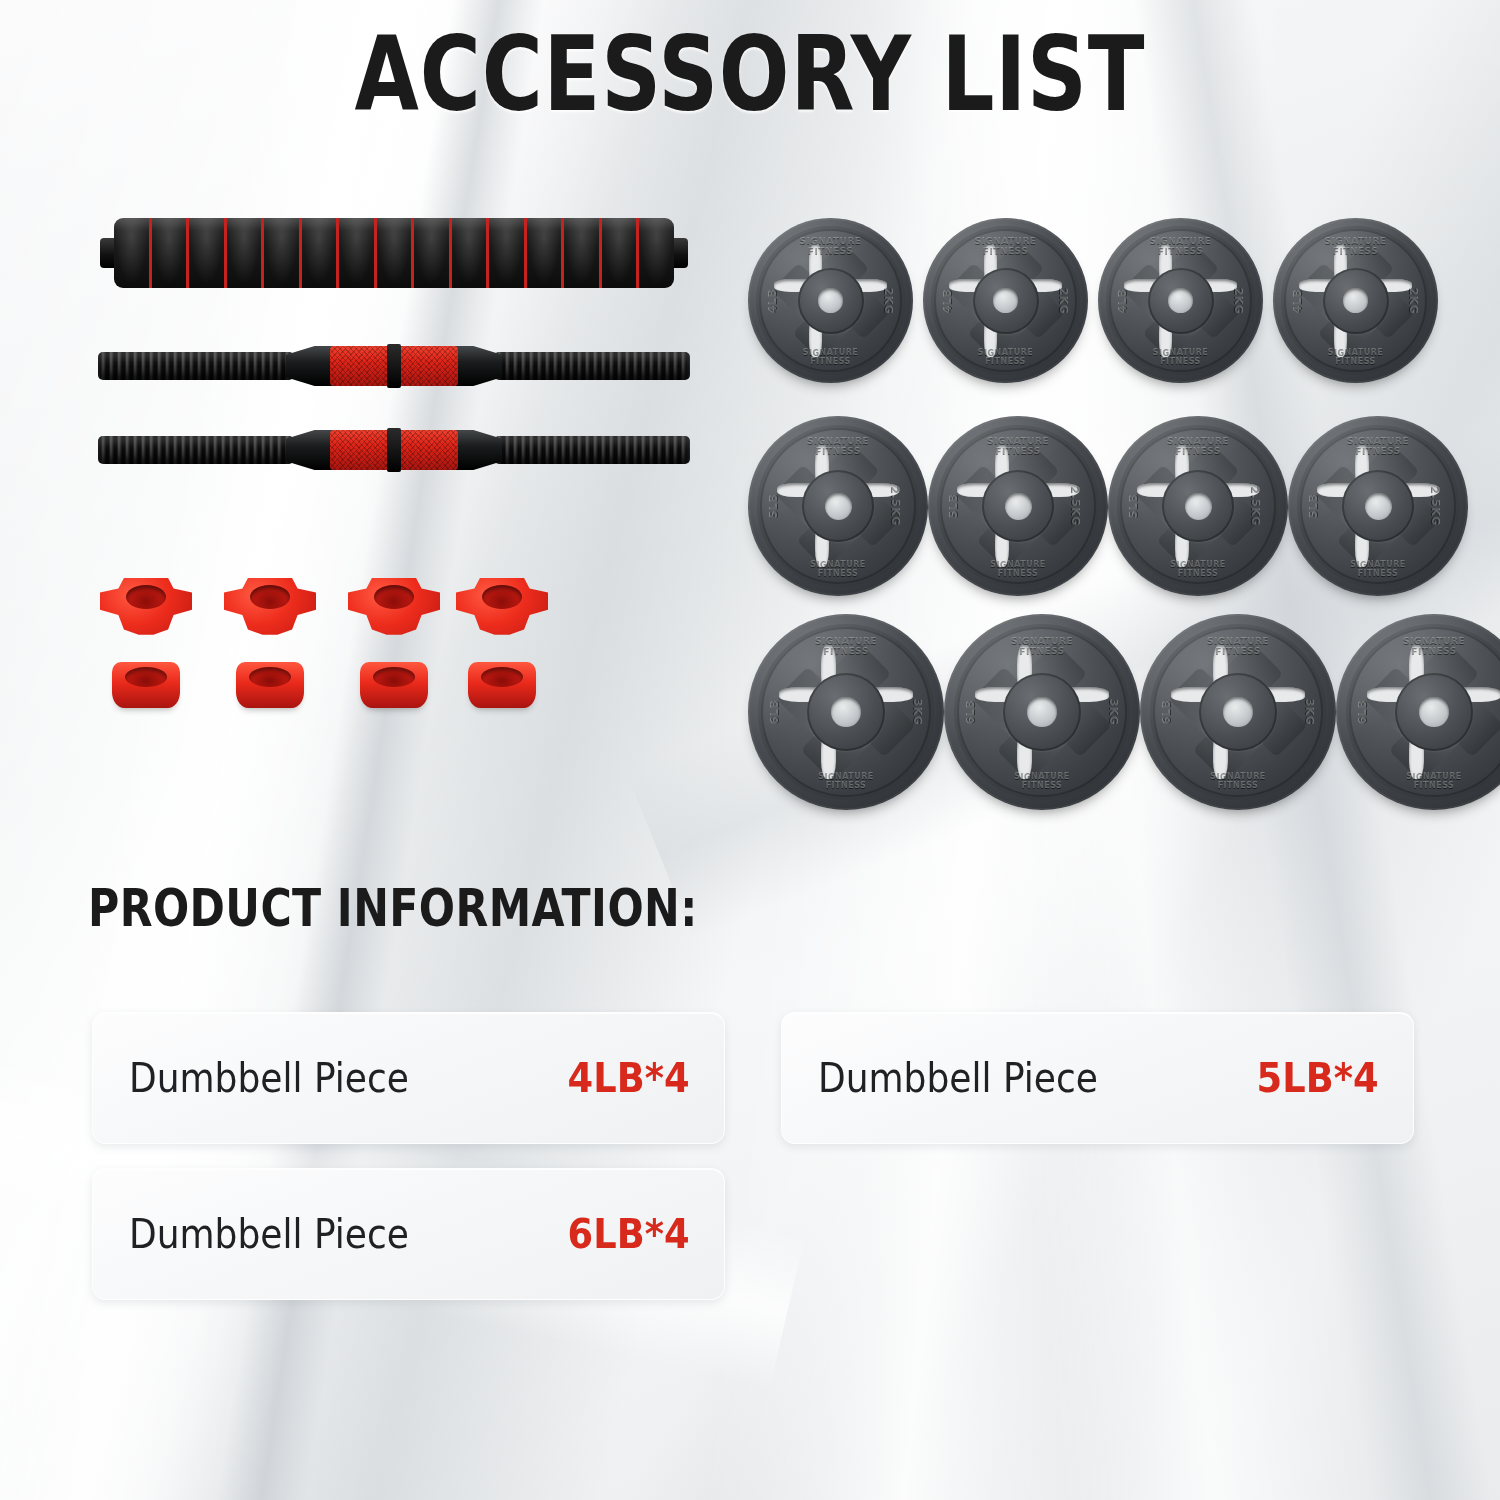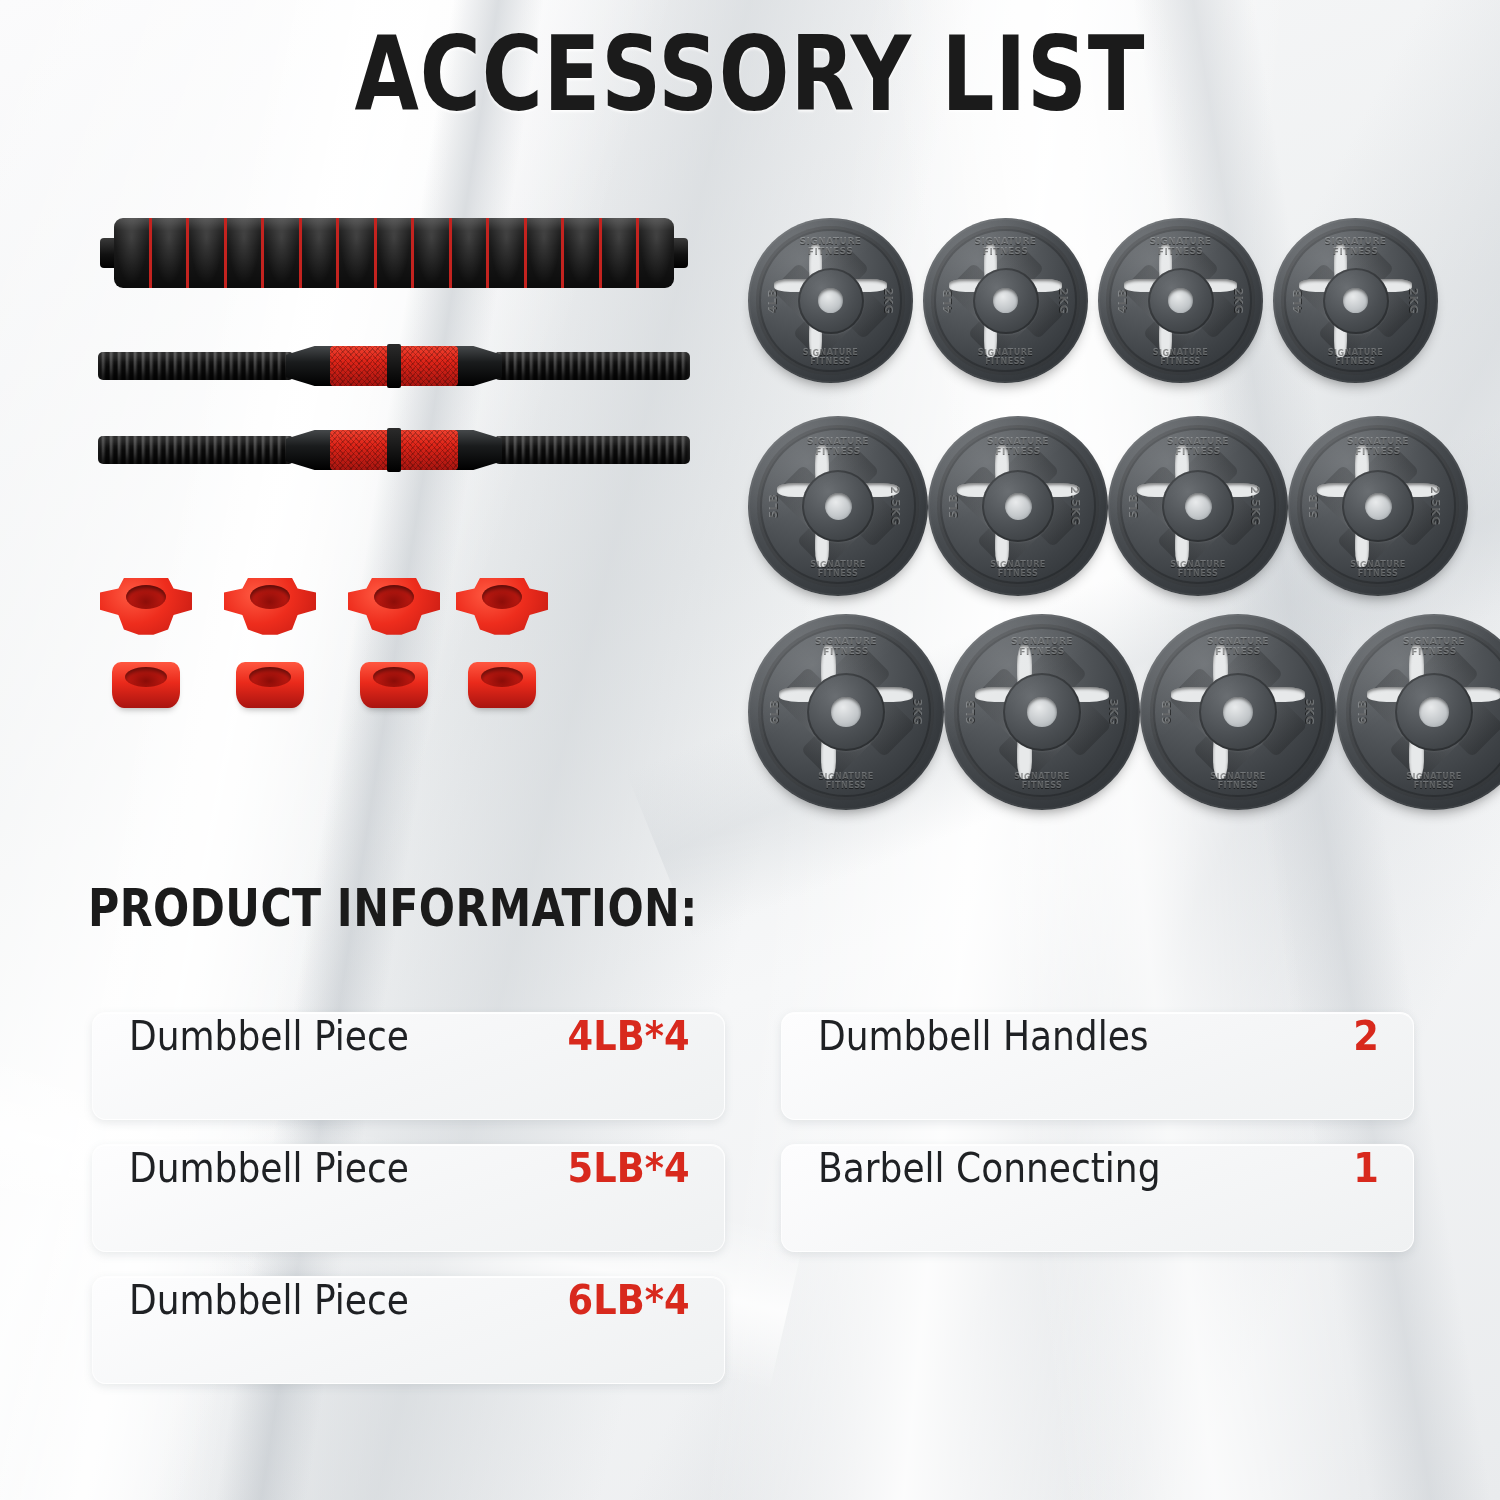--- a/index.html
+++ b/index.html
@@ -204,25 +204,25 @@
     font-size:52px;font-weight:700;color:#1b1b1b;
     font-family:"DejaVu Sans", sans-serif;
     transform:scaleX(.82);transform-origin:left center;
     letter-spacing:.5px;
   }
   .pi-grid{
     position:absolute;left:92px;top:1012px;width:1322px;
     display:grid;grid-template-columns:1fr 1fr;column-gap:56px;row-gap:24px;
   }
   .pi-card{
-    height:108px;border-radius:14px;
+    height:132px;border-radius:14px;
     background:linear-gradient(160deg,#fdfdfe 0%,#f5f6f7 55%,#eff1f2 100%);
     border:1px solid rgba(255,255,255,.85);
     box-shadow:0 3px 9px rgba(120,128,136,.16), 0 1px 0 rgba(255,255,255,.9) inset;
-    display:flex;align-items:flex-start;justify-content:space-between;
+    display:flex;align-items:center;justify-content:space-between;
     padding:0 34px 0 36px;
   }
   .pi-label{
     font-size:40px;color:#1f2124;font-weight:400;
     font-family:"DejaVu Sans", sans-serif;
     transform:scaleX(.90);transform-origin:left center;
     white-space:nowrap;
   }
   .pi-value{
     font-size:40px;color:#d8291d;font-weight:700;
@@ -584,28 +584,20 @@
   </div>
 
 <div class="pi-heading">PRODUCT INFORMATION:</div>
 
 <div class="pi-grid" id="pi-grid">
     <div class="pi-card">
       <span class="pi-label">Dumbbell Piece</span>
       <span class="pi-value">4LB*4</span>
     </div>
     <div class="pi-card">
-      <span class="pi-label">Dumbbell Handles</span>
-      <span class="pi-value">2</span>
-    </div>
-    <div class="pi-card">
       <span class="pi-label">Dumbbell Piece</span>
       <span class="pi-value">5LB*4</span>
-    </div>
-    <div class="pi-card">
-      <span class="pi-label">Barbell Connecting</span>
-      <span class="pi-value">1</span>
     </div>
     <div class="pi-card">
       <span class="pi-label">Dumbbell Piece</span>
       <span class="pi-value">6LB*4</span>
     </div>
   </div>
 
 </body></html>

